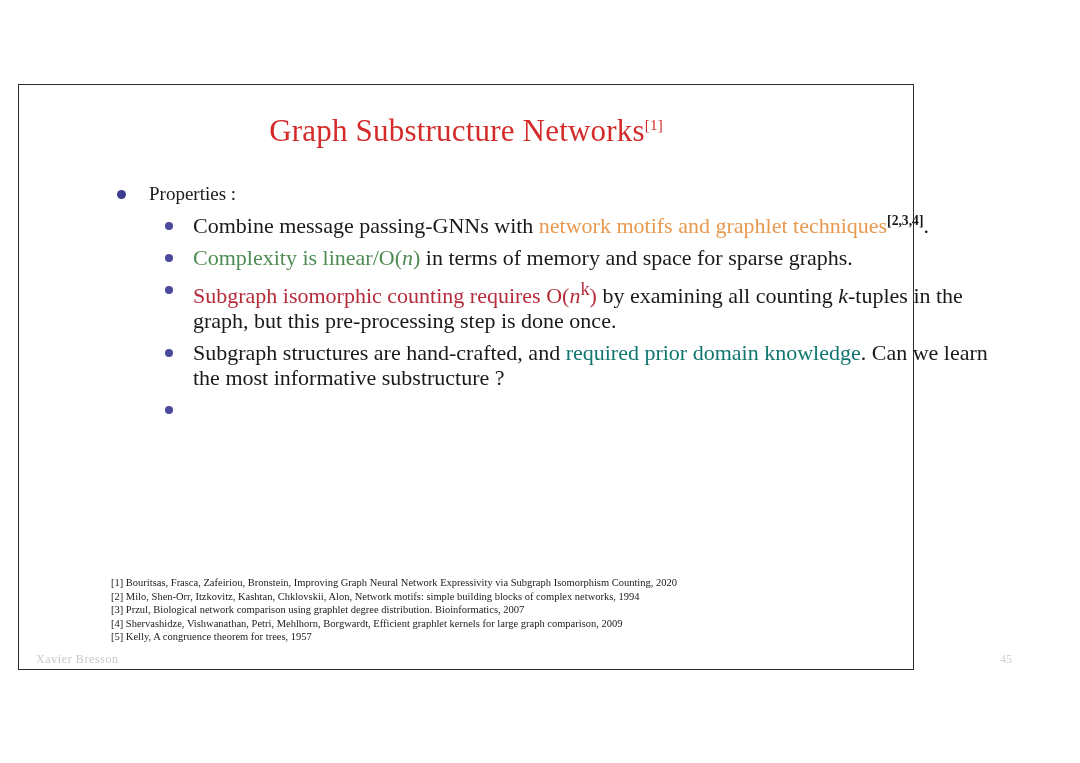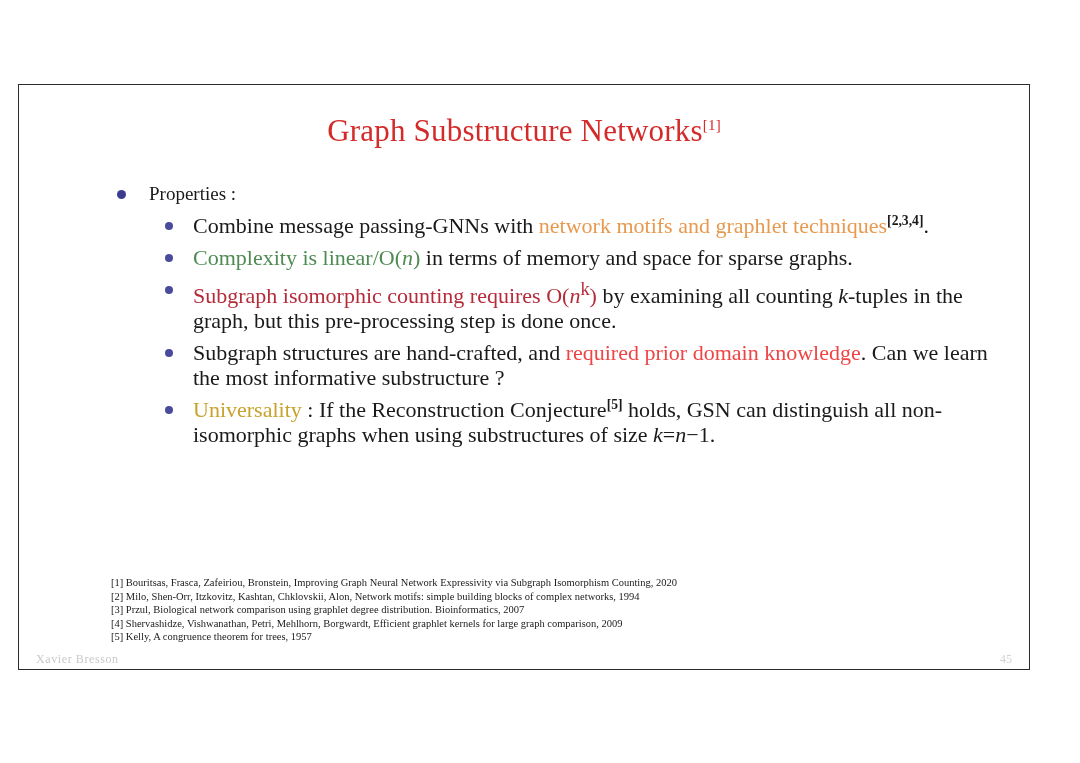--- a/index.html
+++ b/index.html
@@ -11,21 +11,21 @@
     width: 1080px;
     height: 763px;
     font-family: "Liberation Serif", "DejaVu Serif", serif;
     color: #1a1a1a;
     overflow: hidden;
   }
   .slide-frame {
     position: absolute;
     left: 18px;
     top: 84px;
-    width: 1012px;
+    width: 896px;
     height: 586px;
     border: 1.5px solid #2b2b2b;
     box-sizing: border-box;
     background: #ffffff;
   }
   .slide-title {
     position: absolute;
     left: 0;
     top: 28px;
     width: 100%;
@@ -81,21 +81,21 @@
     left: 9px;
     top: 9px;
     width: 8px;
     height: 8px;
     background: #4a4a9c;
   }
 
   .c-orange { color: #e8994f; }
   .c-green  { color: #4e8b52; }
   .c-red    { color: #b52b3a; }
-  .c-purple { color: #ef4444; }
+  .c-purple { color: #0f766e; }
   .c-gold   { color: #c8a22c; }
 
   .it { font-style: italic; }
   sup.ref {
     font-size: 0.62em;
     vertical-align: super;
     line-height: 0;
     font-weight: bold;
   }
 
@@ -154,21 +154,20 @@
       <div class="bullet-l2">
         <span class="dot"></span>
         <span class="rich"><span class="c-red">Subgraph isomorphic counting requires O(</span><span class="c-red it">n</span><sup class="c-red">k</sup><span class="c-red">)</span><span> by examining all counting </span><span class="it">k</span><span>-tuples in the graph, but this pre-processing step is done once.</span></span>
       </div>
       <div class="bullet-l2">
         <span class="dot"></span>
         <span class="rich"><span>Subgraph structures are hand-crafted, and </span><span class="c-purple">required prior domain knowledge</span><span>. Can we learn the most informative substructure ?</span></span>
       </div>
       <div class="bullet-l2">
         <span class="dot"></span>
-        <span class="rich"><span class="c-gold">Universality</span><span> : If the Reconstruction Conjecture</span><sup class="ref">[5]</sup><span> holds, GSN can distinguish all non-isomorphic graphs when using substructures of size </span><span class="it">k</span><span>=</span><span class="it">n</span><span>−1.</span></span>
       </div>
     </div>
   </div>
 
   <div class="refs">
     <div>[1] Bouritsas, Frasca, Zafeiriou, Bronstein, Improving Graph Neural Network Expressivity via Subgraph Isomorphism Counting, 2020</div>
     <div>[2] Milo, Shen-Orr, Itzkovitz, Kashtan, Chklovskii, Alon, Network motifs: simple building blocks of complex networks, 1994</div>
     <div>[3] Przul, Biological network comparison using graphlet degree distribution. Bioinformatics, 2007</div>
     <div>[4] Shervashidze, Vishwanathan, Petri, Mehlhorn, Borgwardt, Efficient graphlet kernels for large graph comparison, 2009</div>
     <div>[5] Kelly, A congruence theorem for trees, 1957</div>

